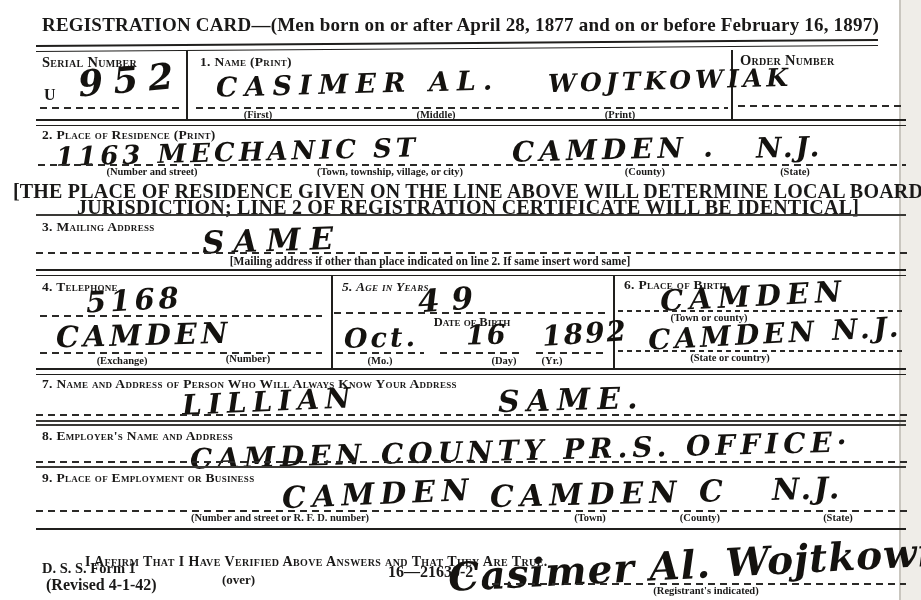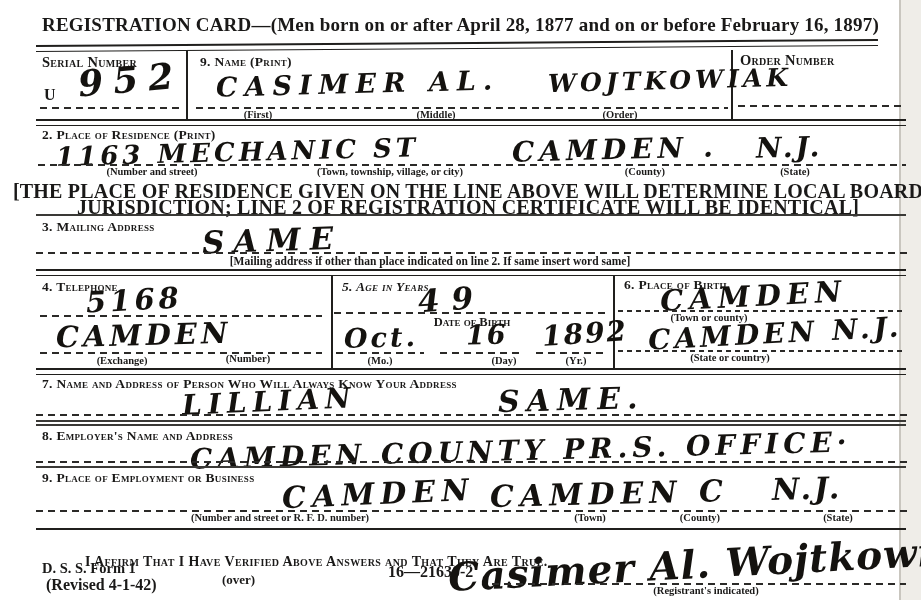--- a/index.html
+++ b/index.html
@@ -39,27 +39,27 @@
 <div class="abs dbl" style="left:36px;top:42px;width:842px;transform:rotate(-0.4deg);"></div>
 
 <div class="abs vline" style="left:186px;top:50px;height:69px;"></div>
 <div class="abs vline" style="left:731px;top:50px;height:69px;"></div>
 
 <div class="abs lbl" style="left:42px;top:54px;font-size:14.5px;">Serial Number</div>
 <div class="abs" style="left:44px;top:86px;font-size:16px;font-weight:bold;">U</div>
 <div class="abs hw" style="left:78px;top:58px;font-size:36px;letter-spacing:10px;transform:rotate(-5deg);">952</div>
 <div class="abs dash" style="left:40px;top:107px;width:140px;"></div>
 
-<div class="abs lbl" style="left:200px;top:54px;">9. Name (Print)</div>
+<div class="abs lbl" style="left:200px;top:54px;">1. Name (Print)</div>
 <div class="abs hw" style="left:216px;top:68px;font-size:27px;letter-spacing:7px;">CASIMER AL.</div>
 <div class="abs hw" style="left:548px;top:66px;font-size:25px;letter-spacing:4px;">WOJTKOWIAK</div>
 <div class="abs dash" style="left:196px;top:107px;width:532px;"></div>
 <div class="abs sub" style="left:258px;top:109px;">(First)</div>
 <div class="abs sub" style="left:436px;top:109px;">(Middle)</div>
-<div class="abs sub" style="left:620px;top:109px;">(Order)</div>
+<div class="abs sub" style="left:620px;top:109px;">(Print)</div>
 
 <div class="abs lbl" style="left:740px;top:52px;font-size:14.5px;">Order Number</div>
 <div class="abs dash" style="left:738px;top:105px;width:168px;"></div>
 
 <div class="abs dbl" style="left:36px;top:119px;width:870px;"></div>
 
 <div class="abs lbl" style="left:42px;top:127px;">2. Place of Residence (Print)</div>
 <div class="abs hw" style="left:56px;top:137px;font-size:26px;letter-spacing:4px;">1163 MECHANIC ST</div>
 <div class="abs hw" style="left:512px;top:133px;font-size:28px;letter-spacing:5px;">CAMDEN .</div>
 <div class="abs hw" style="left:756px;top:131px;font-size:28px;letter-spacing:3px;">N.J.</div>
@@ -95,21 +95,21 @@
 <div class="abs dash" style="left:334px;top:312px;width:272px;"></div>
 <div class="abs lbl-sm" style="left:472px;top:315px;transform:translateX(-50%);">Date of Birth</div>
 <div class="abs hw" style="left:344px;top:322px;font-size:27px;letter-spacing:3px;">Oct.</div>
 <div class="abs hw" style="left:466px;top:319px;font-size:27px;letter-spacing:2px;">16</div>
 <div class="abs hw" style="left:542px;top:317px;font-size:28px;letter-spacing:2px;transform:rotate(-4deg);">1892</div>
 <div class="abs dash" style="left:336px;top:352px;width:88px;"></div>
 <div class="abs dash" style="left:440px;top:352px;width:82px;"></div>
 <div class="abs dash" style="left:536px;top:352px;width:72px;"></div>
 <div class="abs sub" style="left:380px;top:355px;">(Mo.)</div>
 <div class="abs sub" style="left:504px;top:355px;">(Day)</div>
-<div class="abs sub" style="left:576px;top:355px;">(Yr.)</div>
+<div class="abs sub" style="left:552px;top:355px;">(Yr.)</div>
 
 <div class="abs lbl" style="left:624px;top:277px;">6. Place of Birth</div>
 <div class="abs hw" style="left:660px;top:279px;font-size:29px;letter-spacing:6px;transform:rotate(-3deg);">CAMDEN</div>
 <div class="abs dot" style="left:618px;top:310px;width:286px;"></div>
 <div class="abs sub" style="left:709px;top:312px;">(Town or county)</div>
 <div class="abs hw" style="left:648px;top:317px;font-size:28px;letter-spacing:4px;transform:rotate(-3deg);">CAMDEN N.J.</div>
 <div class="abs dot" style="left:618px;top:350px;width:286px;"></div>
 <div class="abs sub" style="left:730px;top:352px;">(State or country)</div>
 
 <div class="abs dbl" style="left:36px;top:368px;width:870px;"></div>

